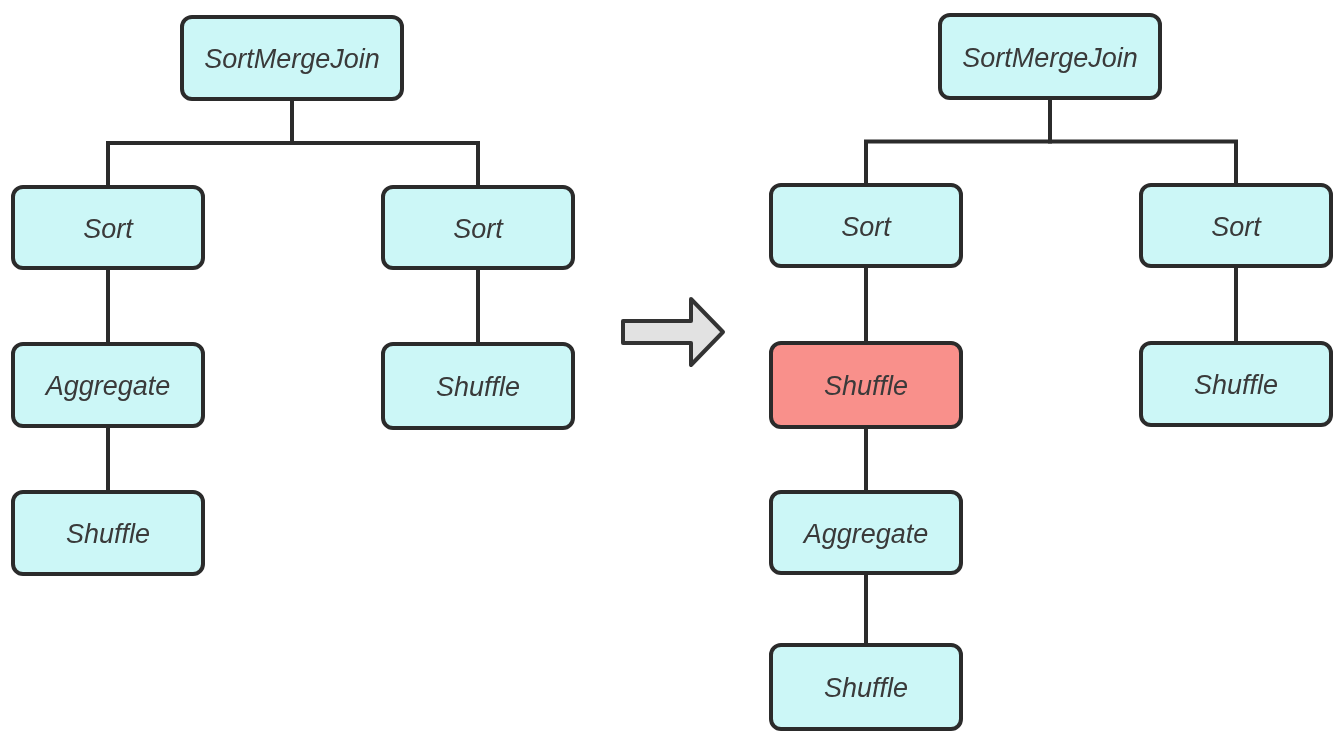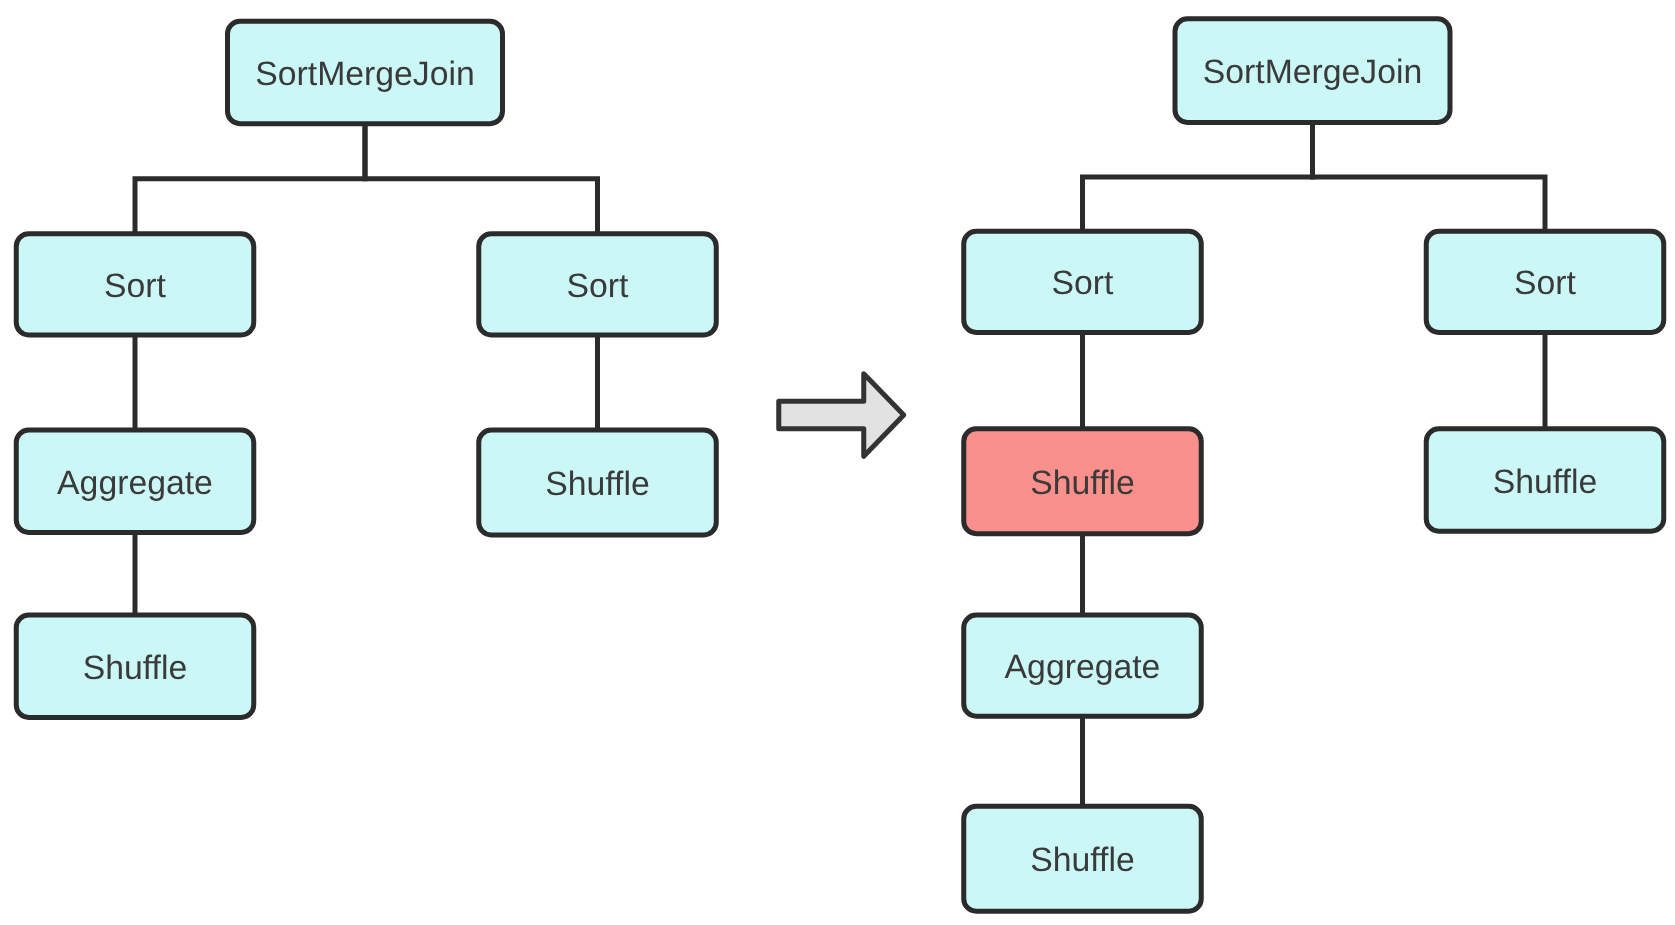--- a/index.html
+++ b/index.html
@@ -8,20 +8,21 @@
     width: 1340px;
     height: 740px;
     background: #ffffff;
     overflow: hidden;
     font-family: "Liberation Sans", "DejaVu Sans", sans-serif;
   }
   #stage {
     position: relative;
     width: 1340px;
     height: 740px;
+    font-style: italic;
   }
   svg {
     display: block;
   }
   .node-rect {
     stroke-width: 4;
   }
   .edge-path {
     fill: none;
     stroke-width: 4;

